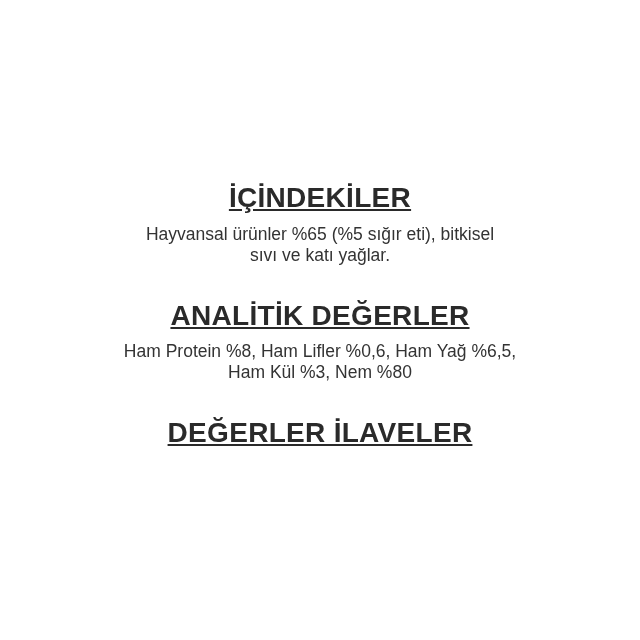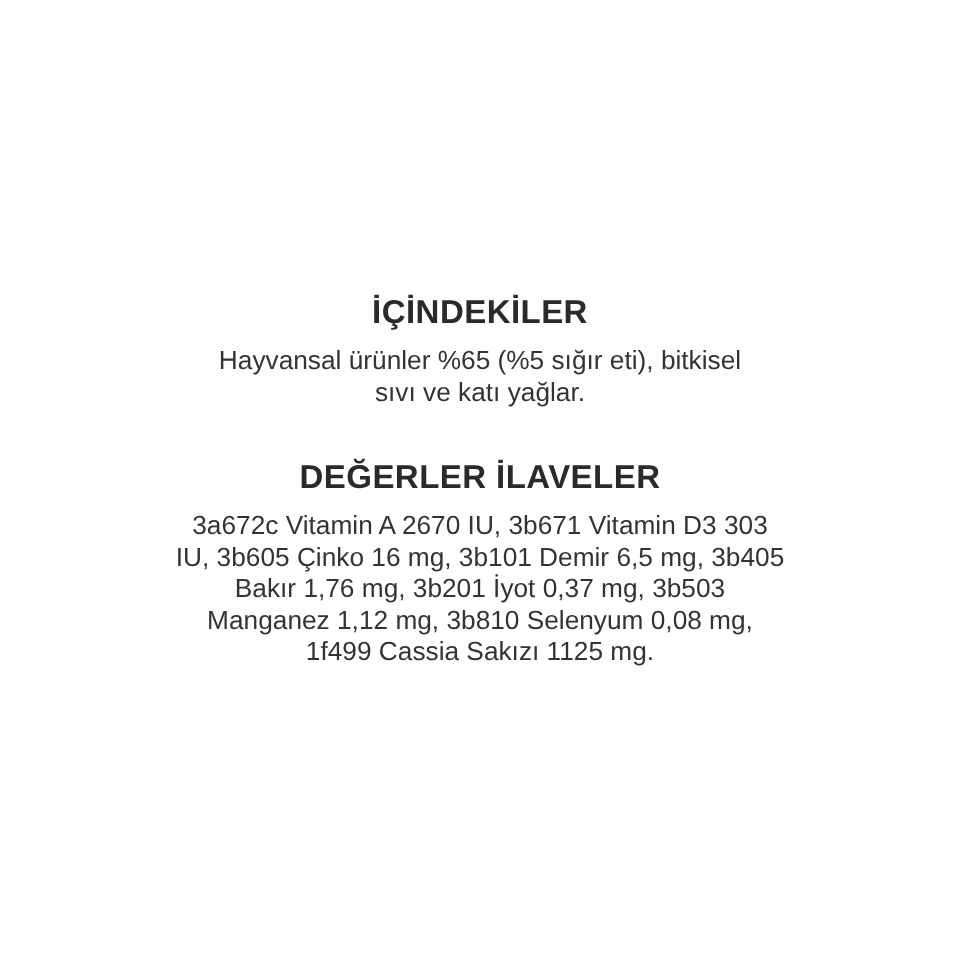--- a/index.html
+++ b/index.html
@@ -21,25 +21,26 @@
     text-align: center;
     overflow: hidden;
   }
   .section {
     display: flex;
     flex-direction: column;
     align-items: center;
   }
   .heading {
     margin: 0 0 9px 0;
-    font-size: 22px;
+    font-size: 28px;
     line-height: 1.2;
     font-weight: 700;
     letter-spacing: 0.3px;
     color: #2a2a2a;
+    text-decoration: underline;
   }
   .body-text {
     margin: 0;
     font-size: 17.5px;
     line-height: 21px;
     font-weight: 400;
     color: #333333;
   }
   .body-ingredients { max-width: 352px; }
   .body-analytic    { max-width: 430px; }
@@ -48,19 +49,22 @@
 </head>
 <body>
 
 <div class="page">
 
   <section class="section">
     <h2 class="heading">İÇİNDEKİLER</h2>
     <p class="body-text body-ingredients">Hayvansal ürünler %65 (%5 sığır eti), bitkisel sıvı ve katı yağlar.</p>
   </section>
 
+  <section class="section">
+    <h2 class="heading">ANALİTİK DEĞERLER</h2>
+    <p class="body-text body-analytic">Ham Protein %8, Ham Lifler %0,6, Ham Yağ %6,5, Ham Kül %3, Nem %80</p>
+  </section>
 
   <section class="section">
     <h2 class="heading">DEĞERLER İLAVELER</h2>
-    <p class="body-text body-additives">3a672c Vitamin A 2670 IU, 3b671 Vitamin D3 303 IU, 3b605 Çinko 16 mg, 3b101 Demir 6,5 mg, 3b405 Bakır 1,76 mg, 3b201 İyot 0,37 mg, 3b503 Manganez 1,12 mg, 3b810 Selenyum 0,08 mg, 1f499 Cassia Sakızı 1125 mg.</p>
   </section>
 
 </div>
 
 </body></html>

